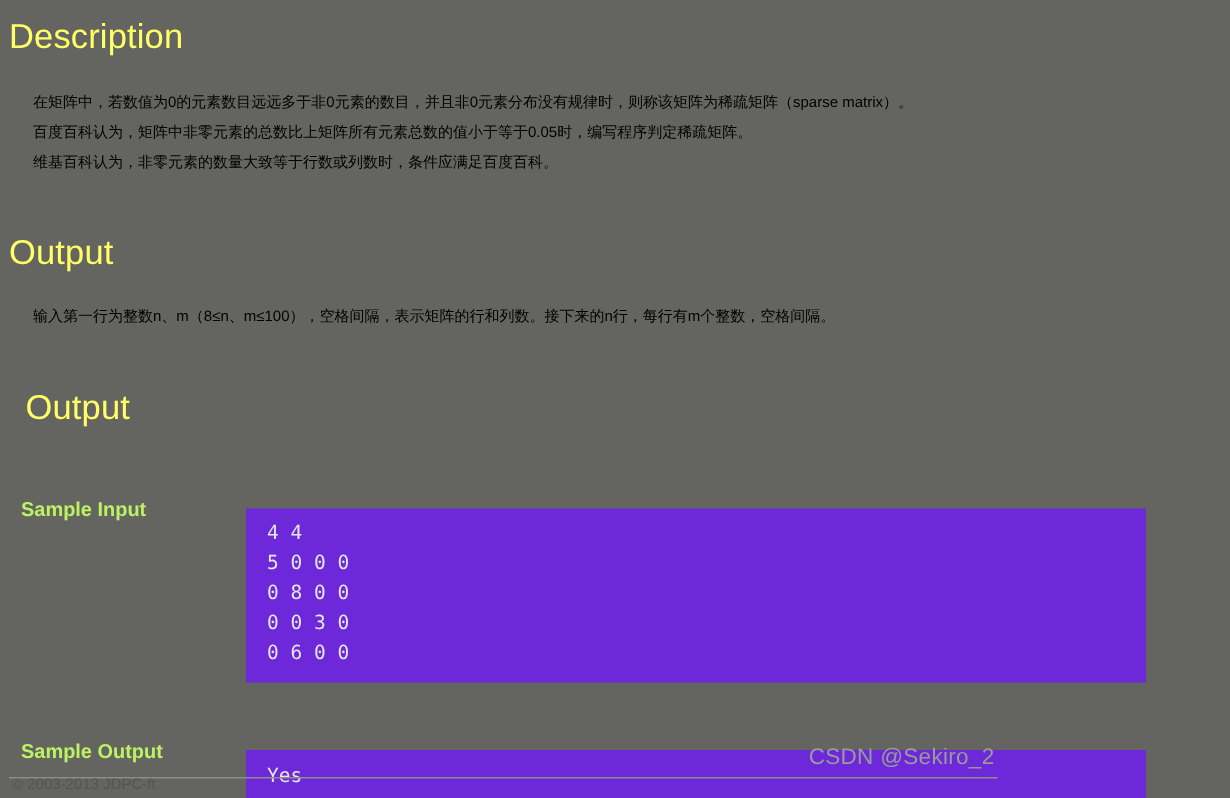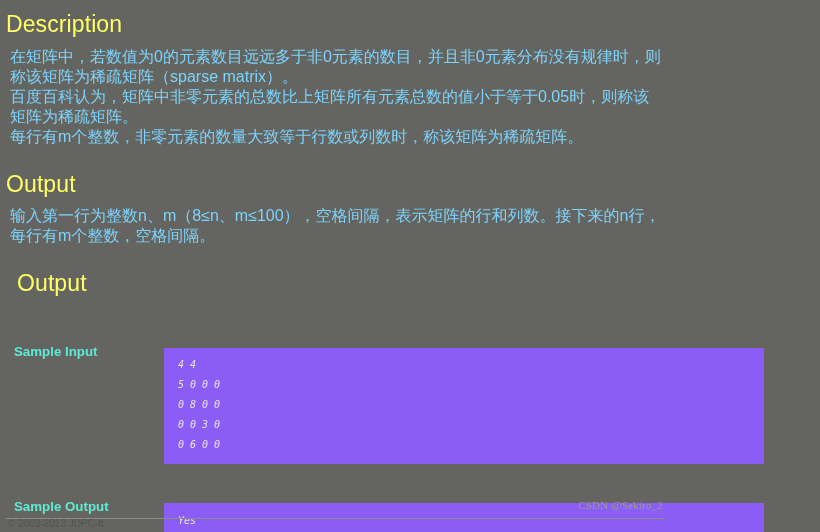--- a/index.html
+++ b/index.html
@@ -29,63 +29,62 @@
     line-height: 1.0;
     margin: 0;
     padding: 0;
     letter-spacing: 0.1px;
   }
   #desc-heading { padding-top: 13px; }
   #input-heading { padding-top: 22px; }
   #output-heading { padding-top: 22px; margin-left: 11px; }
 
   .body-text {
-    font-size: 16px;
+    font-size: 10px;
     line-height: 20px;
-    color: #7dd3fc;
-    margin: 4px;
+    color: #000000;
+    margin: 16px;
     padding: 0;
     white-space: normal;
   }
   .desc-body { padding-top: 7px; }
   .io-body { padding-top: 6px; }
 
   .desc-line { display: block; }
 
   
   .sample-row {
     display: flex;
     align-items: flex-start;
   }
   #sample-input-row { padding-top: 43px; }
   #sample-output-row { padding-top: 19px; }
 
   .sample-label {
     width: 158px;
     flex: 0 0 158px;
-    color: #5eead4;
+    color: #bef264;
     font-weight: bold;
     font-size: 13.3px;
     line-height: 16px;
     padding-top: 6px;
     box-sizing: border-box;
     padding-left: 8px;
   }
   .code-block {
-    background: #8b5cf6;
+    background: #6d28d9;
     color: #e6e6e6;
     font-family: "DejaVu Sans Mono", "Liberation Mono", monospace;
-    font-size: 10px;
+    font-size: 13px;
     line-height: 20px;
     flex: 0 0 600px;
     width: 600px;
     box-sizing: border-box;
     padding: 7px 0 9px 14px;
     white-space: pre;
-    font-style: italic;
   }
   #sample-output-block { padding: 8px 18px 9px 14px; }
 
   .footer-rule {
     position: absolute;
     left: 6px;
     right: 6px;
     top: 510px;
     height: 1px;
     background: #8c8d88;
@@ -97,38 +96,38 @@
     top: 517px;
     font-size: 10px;
     line-height: 14px;
     color: #545550;
     font-family: "Liberation Sans", sans-serif;
   }
   .watermark {
     position: absolute;
     right: 8px;
     top: 497px;
-    font-size: 11px;
+    font-size: 15px;
     line-height: 16px;
     color: #9a9b96;
-    font-family: Liberation Serif, serif;
+    font-family: Liberation Sans, sans-serif;
     letter-spacing: 0.2px;
   }
 </style>
 </head>
 <body>
 
 <div class="page">
 
   <h2 class="section-heading" id="desc-heading">Description</h2>
 
   <div class="body-text desc-body">
     <span class="desc-line">在矩阵中，若数值为0的元素数目远远多于非0元素的数目，并且非0元素分布没有规律时，则称该矩阵为稀疏矩阵（sparse matrix）。</span>
-    <span class="desc-line">百度百科认为，矩阵中非零元素的总数比上矩阵所有元素总数的值小于等于0.05时，则称该矩阵为稀疏矩阵。</span>
-    <span class="desc-line">每行有m个整数，非零元素的数量大致等于行数或列数时，称该矩阵为稀疏矩阵。</span>
+    <span class="desc-line">百度百科认为，矩阵中非零元素的总数比上矩阵所有元素总数的值小于等于0.05时，编写程序判定稀疏矩阵。</span>
+    <span class="desc-line">维基百科认为，非零元素的数量大致等于行数或列数时，条件应满足百度百科。</span>
   </div>
 
   <h2 class="section-heading" id="input-heading">Output</h2>
 
   <div class="body-text io-body">输入第一行为整数n、m（8≤n、m≤100），空格间隔，表示矩阵的行和列数。接下来的n行，每行有m个整数，空格间隔。</div>
 
   <h2 class="section-heading" id="output-heading">Output</h2>
 
 
   <div class="sample-row" id="sample-input-row">

